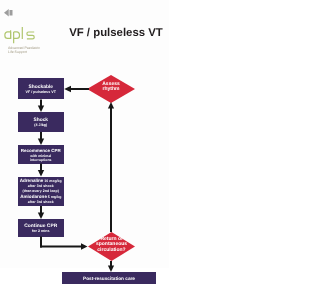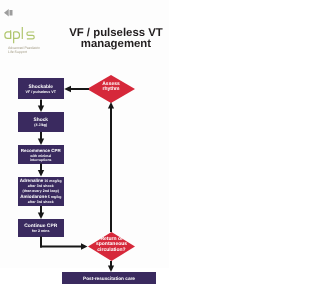--- a/index.html
+++ b/index.html
@@ -56,21 +56,20 @@
           <path d="M62.4,12.0 h-11.2 a3.4,3.4 0 0,0 0,6.9 h7.8 a3.4,3.4 0 0,1 0,6.9 h-11.2"></path>
         </g>
       </svg>
     </div>
     <div style="font-size:3.5px;color:#a39c86;line-height:4.0px;margin-top:1.5px;margin-left:5px;">Advanced Paediatric</div>
     <div style="font-size:3.5px;color:#a39c86;line-height:4.0px;margin-left:5px;">Life Support</div>
   </div>
 
   <div class="title">
     <div>VF / pulseless VT</div>
-    <div>management</div>
   </div>
 
   <div class="node" style="left:18px;top:78px;width:45.5px;height:21px;">
     <div class="n-title">Shockable</div>
     <div class="n-sub">VF / pulseless VT</div>
   </div>
 
   <div class="node" style="left:18px;top:112px;width:45.5px;height:20px;">
     <div class="n-title">Shock</div>
     <div class="n-sub">(4 J/kg)</div>

